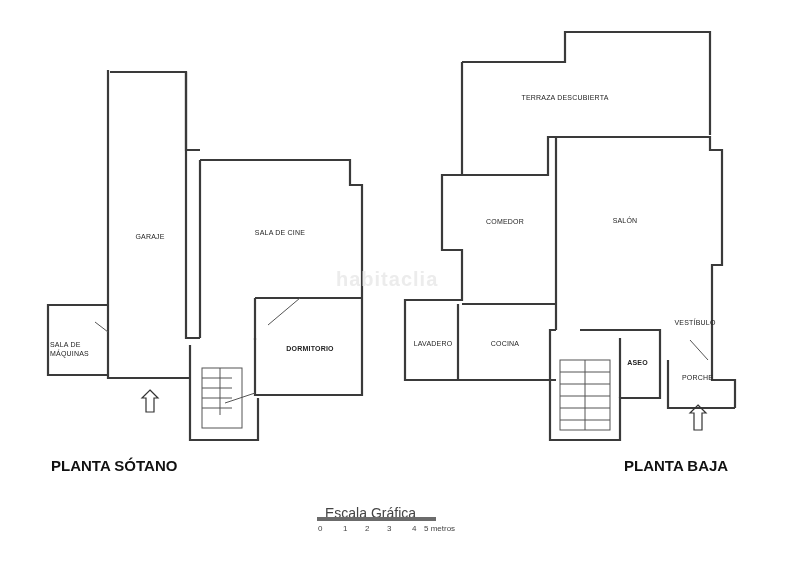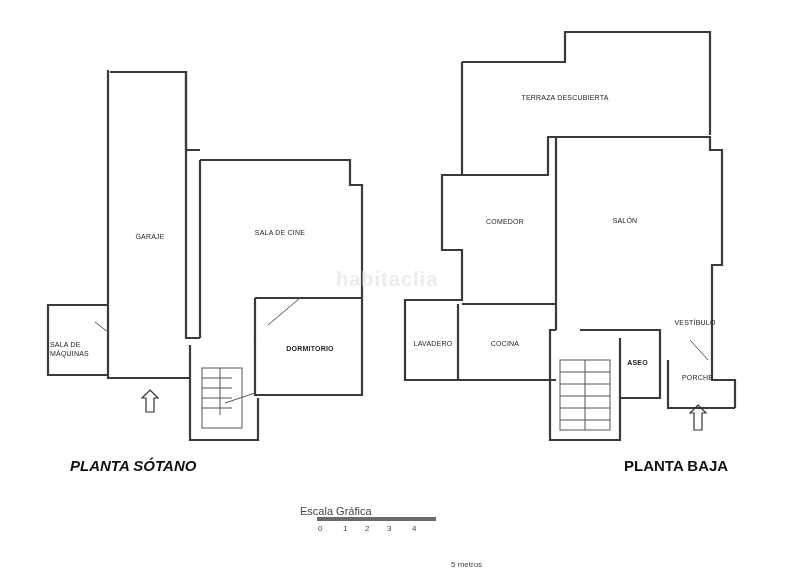--- a/index.html
+++ b/index.html
@@ -2,21 +2,21 @@
 <html><head>
 <meta charset="utf-8">
 <style>
   html,body{margin:0;padding:0;background:#fff;}
   body{width:800px;height:583px;position:relative;overflow:hidden;font-family:"Liberation Sans",sans-serif;}
   svg{position:absolute;left:0;top:0;}
   .wall{fill:none;stroke:#3a3a3a;stroke-width:2.2;}
   .thin{fill:none;stroke:#555;stroke-width:1;}
   .lbl{position:absolute;font-size:7px;color:#222;letter-spacing:0.2px;text-align:center;white-space:pre-line;line-height:9px;}
   .title{position:absolute;font-size:15px;font-weight:bold;color:#111;}
-  .scale-title{position:absolute;left:300px;top:505px;font-size:11px;color:#444;}
+  .scale-title{position:absolute;left:325px;top:505px;font-size:14px;color:#444;}
   .scale-bar{position:absolute;left:317px;top:517px;width:119px;height:4px;background:#6b6b6b;}
   .tick{position:absolute;top:524px;font-size:8px;color:#444;}
   .wm{position:absolute;left:336px;top:268px;font-size:20px;color:#ececec;font-weight:bold;letter-spacing:1px;}
 </style>
 </head>
 <body>
 
 <svg width="800" height="583">
 
   <g>
@@ -82,23 +82,23 @@
 
 <div class="lbl" style="left:510px;top:93px;width:110px;">TERRAZA DESCUBIERTA</div>
 <div class="lbl" style="left:470px;top:217px;width:70px;">COMEDOR</div>
 <div class="lbl" style="left:600px;top:216px;width:50px;">SALÓN</div>
 <div class="lbl" style="left:408px;top:339px;width:50px;">LAVADERO</div>
 <div class="lbl" style="left:480px;top:339px;width:50px;">COCINA</div>
 <div class="lbl" style="left:665px;top:318px;width:60px;">VESTÍBULO</div>
 <div class="lbl" style="left:620px;top:358px;width:35px;font-weight:bold;">ASEO</div>
 <div class="lbl" style="left:675px;top:373px;width:45px;">PORCHE</div>
 
-<div class="title" style="left:70px;top:457px;font-style:italic;">PLANTA SÓTANO</div>
+<div class="title" style="left:51px;top:457px;">PLANTA SÓTANO</div>
 <div class="title" style="left:624px;top:457px;">PLANTA BAJA</div>
 
 <div class="scale-title">Escala Gráfica</div>
 <div class="scale-bar"></div>
 <div class="tick" style="left:318px;">0</div>
 <div class="tick" style="left:343px;">1</div>
 <div class="tick" style="left:365px;">2</div>
 <div class="tick" style="left:387px;">3</div>
 <div class="tick" style="left:412px;">4</div>
-<div class="tick" style="left:451px;margin-top:36px;">5 metros</div>
+<div class="tick" style="left:424px;">5 metros</div>
 
 </body></html>

